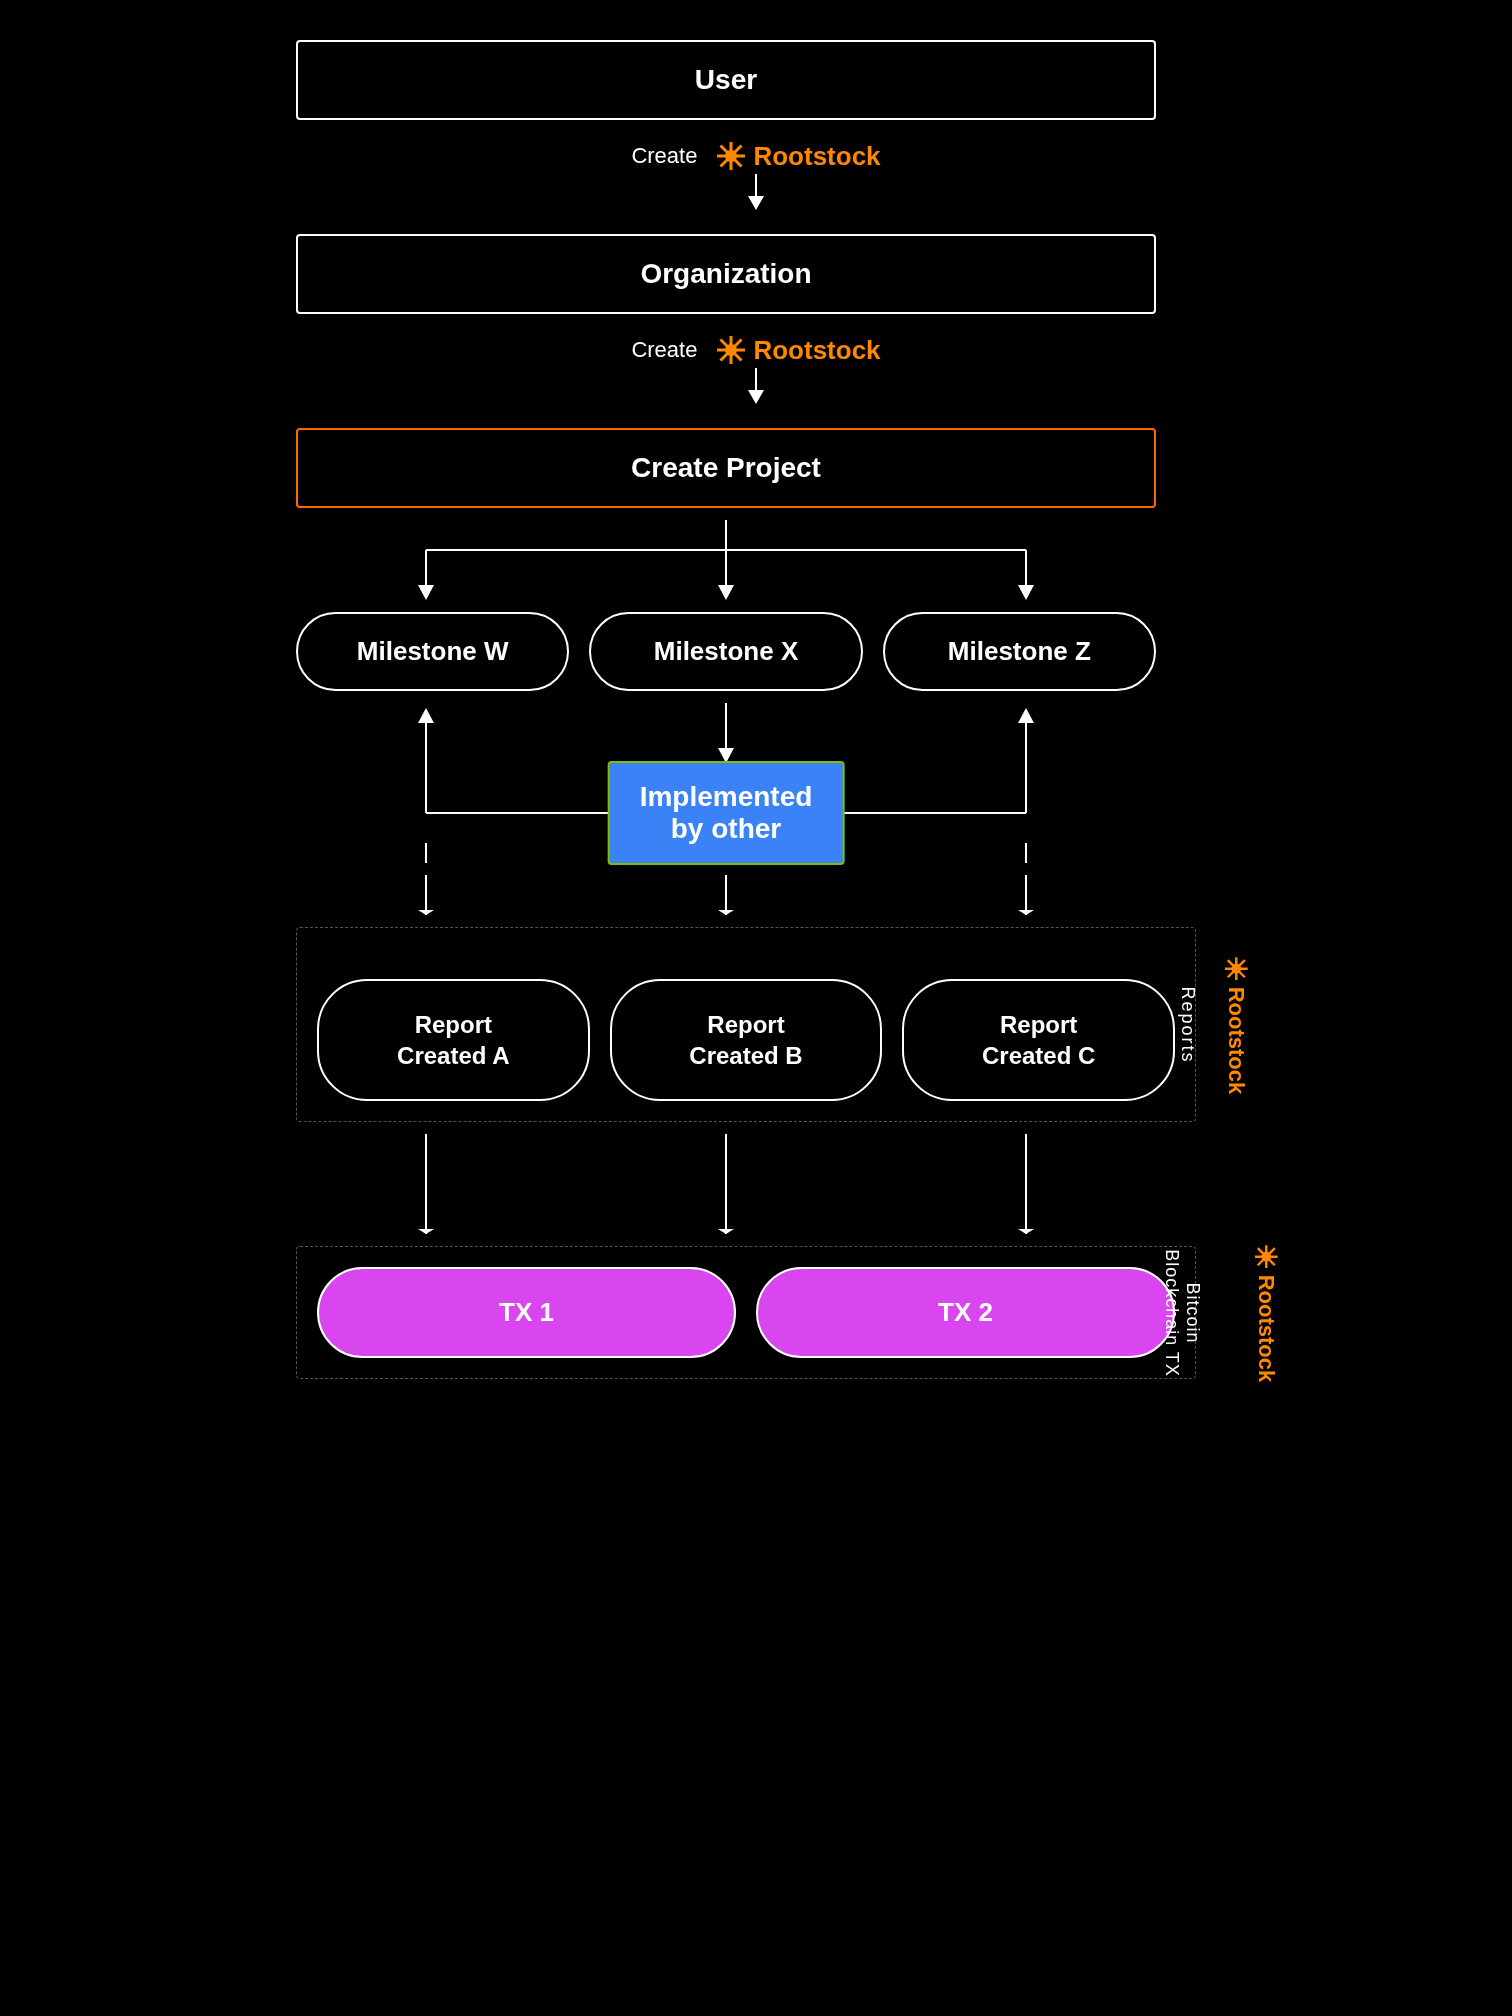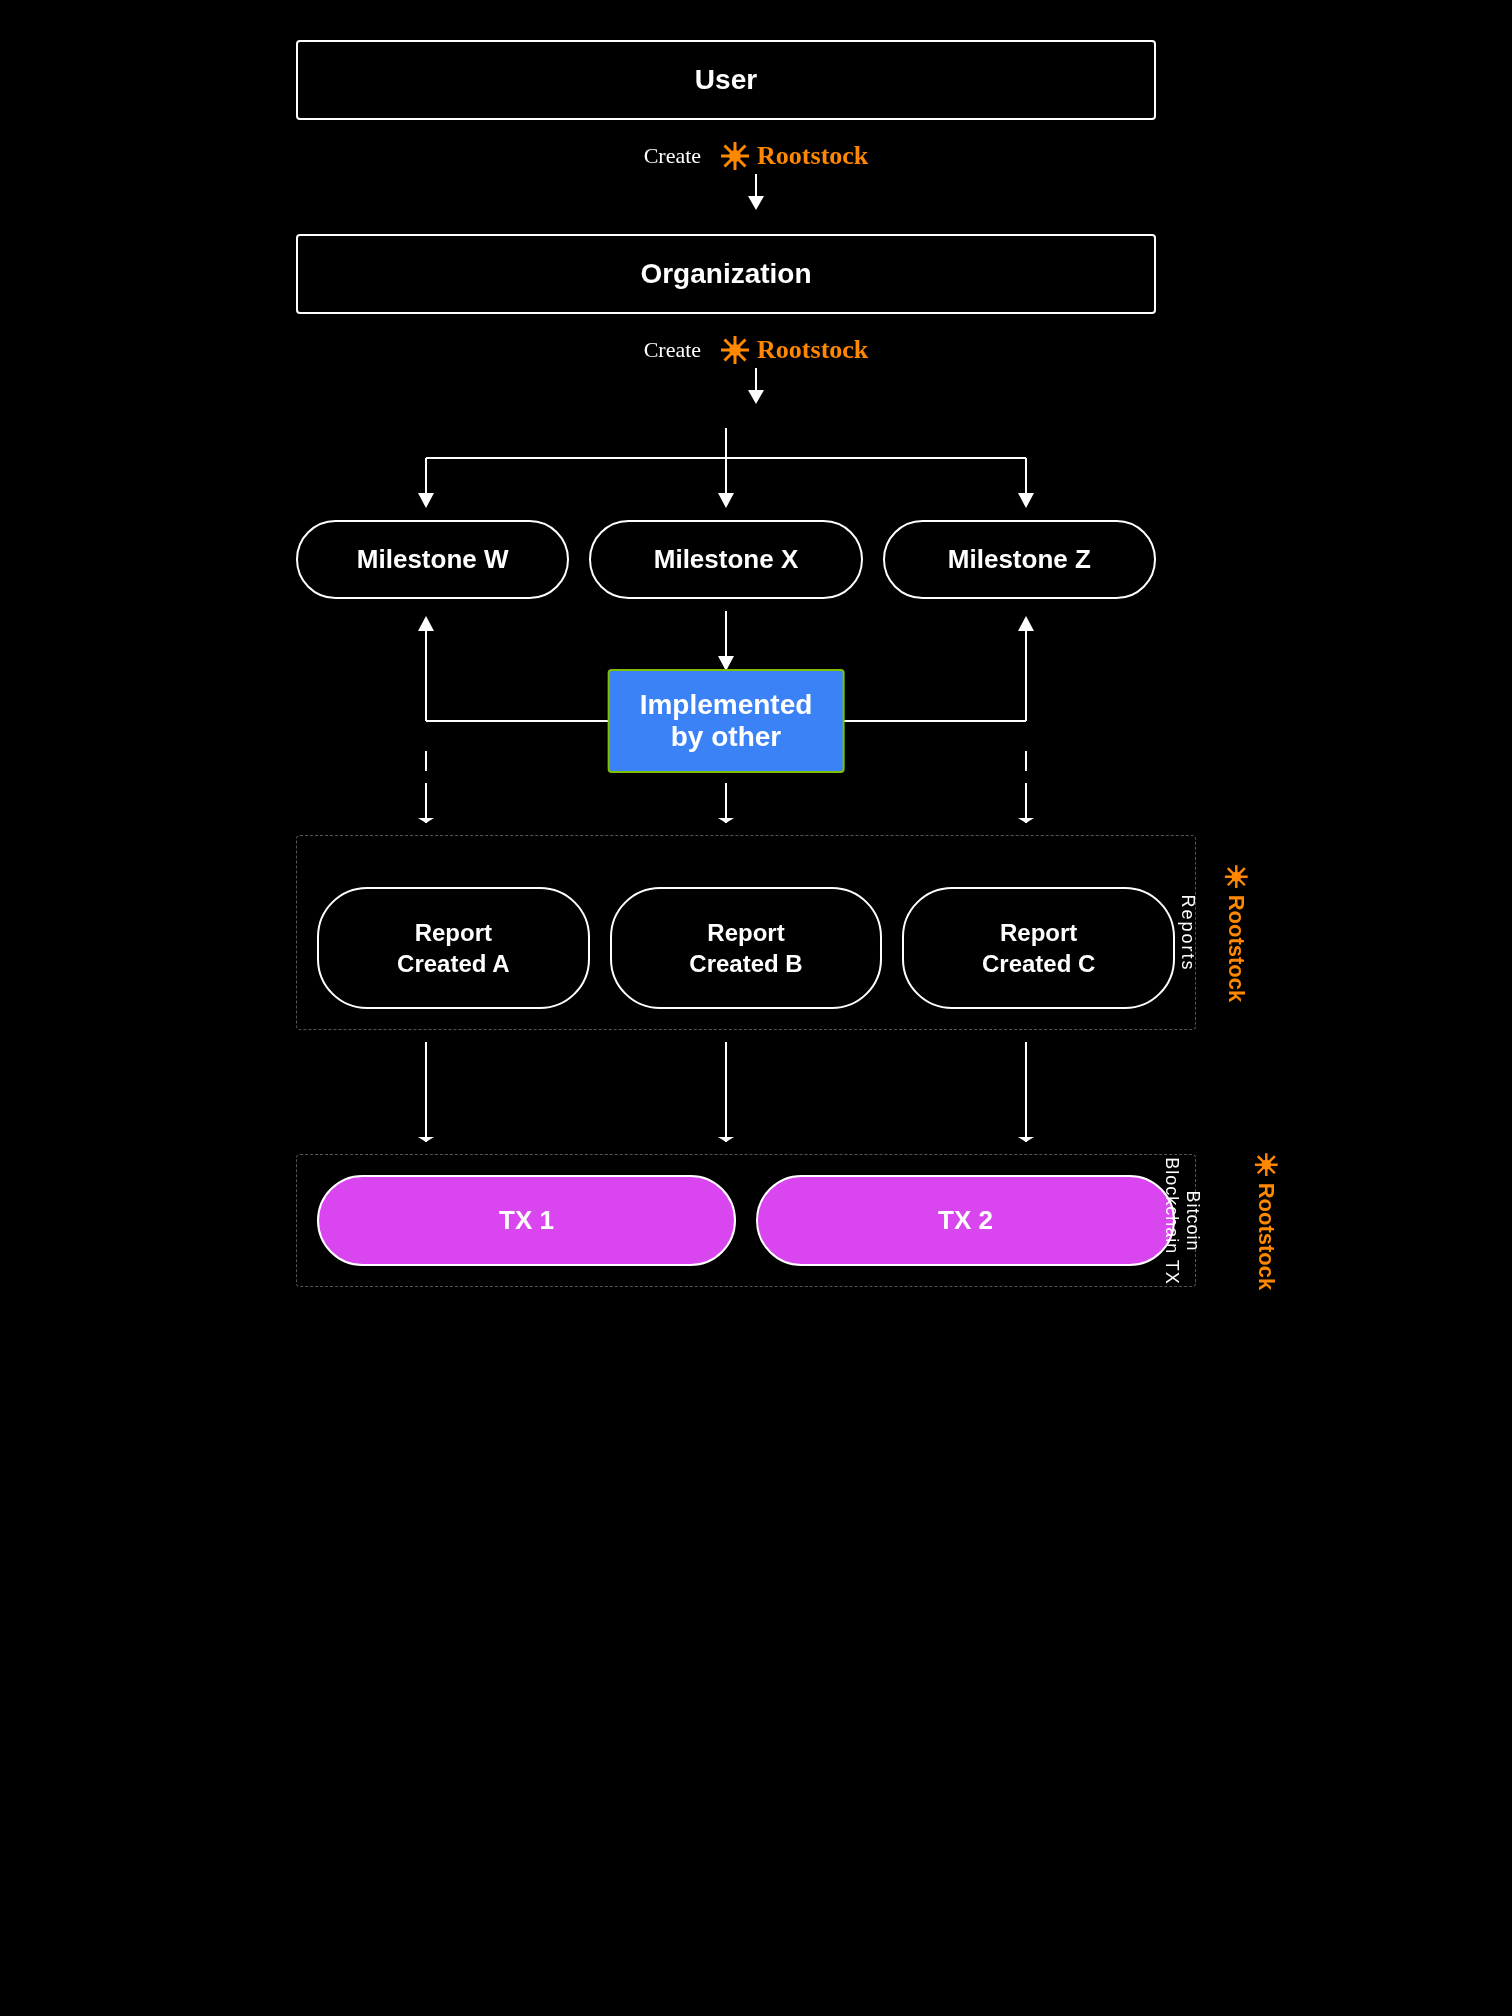--- a/index.html
+++ b/index.html
@@ -36,21 +36,20 @@
       border-color: #FF6600;
     }
 
     
     .connector {
       display: flex;
       flex-direction: column;
       align-items: center;
       position: relative;
       width: 100%;
-      font-family: Liberation Serif, serif;
     }
     .connector-label {
       display: flex;
       align-items: center;
       gap: 18px;
       font-size: 22px;
       color: #fff;
       margin-bottom: 2px;
       margin-top: 10px;
     }
@@ -208,20 +207,23 @@
           <line x1="26.5" y1="5.5" x2="18.5" y2="13.5" stroke="#FF8800" stroke-width="3"></line>
           <line x1="13.5" y1="18.5" x2="5.5" y2="26.5" stroke="#FF8800" stroke-width="3"></line>
         </svg>
         <span style="font-size:26px; font-weight:800; color:#FF8800;">Rootstock</span>
       </span>
     </div>
     <div style="width:2px; height:22px; background:#fff; margin:0 auto;"></div>
     <div class="arrow-down"></div>
   </div>
 
+  <div class="box-rect orange-border">
+    <span>Create Project</span>
+  </div>
 
   <div style="width:860px; height:80px; position:relative;">
     <svg width="860" height="80" viewBox="0 0 860 80">
 
       <line x1="430" y1="0" x2="430" y2="30" stroke="white" stroke-width="2"></line>
 
       <line x1="130" y1="30" x2="730" y2="30" stroke="white" stroke-width="2"></line>
 
       <line x1="130" y1="30" x2="130" y2="65" stroke="white" stroke-width="2"></line>
 

